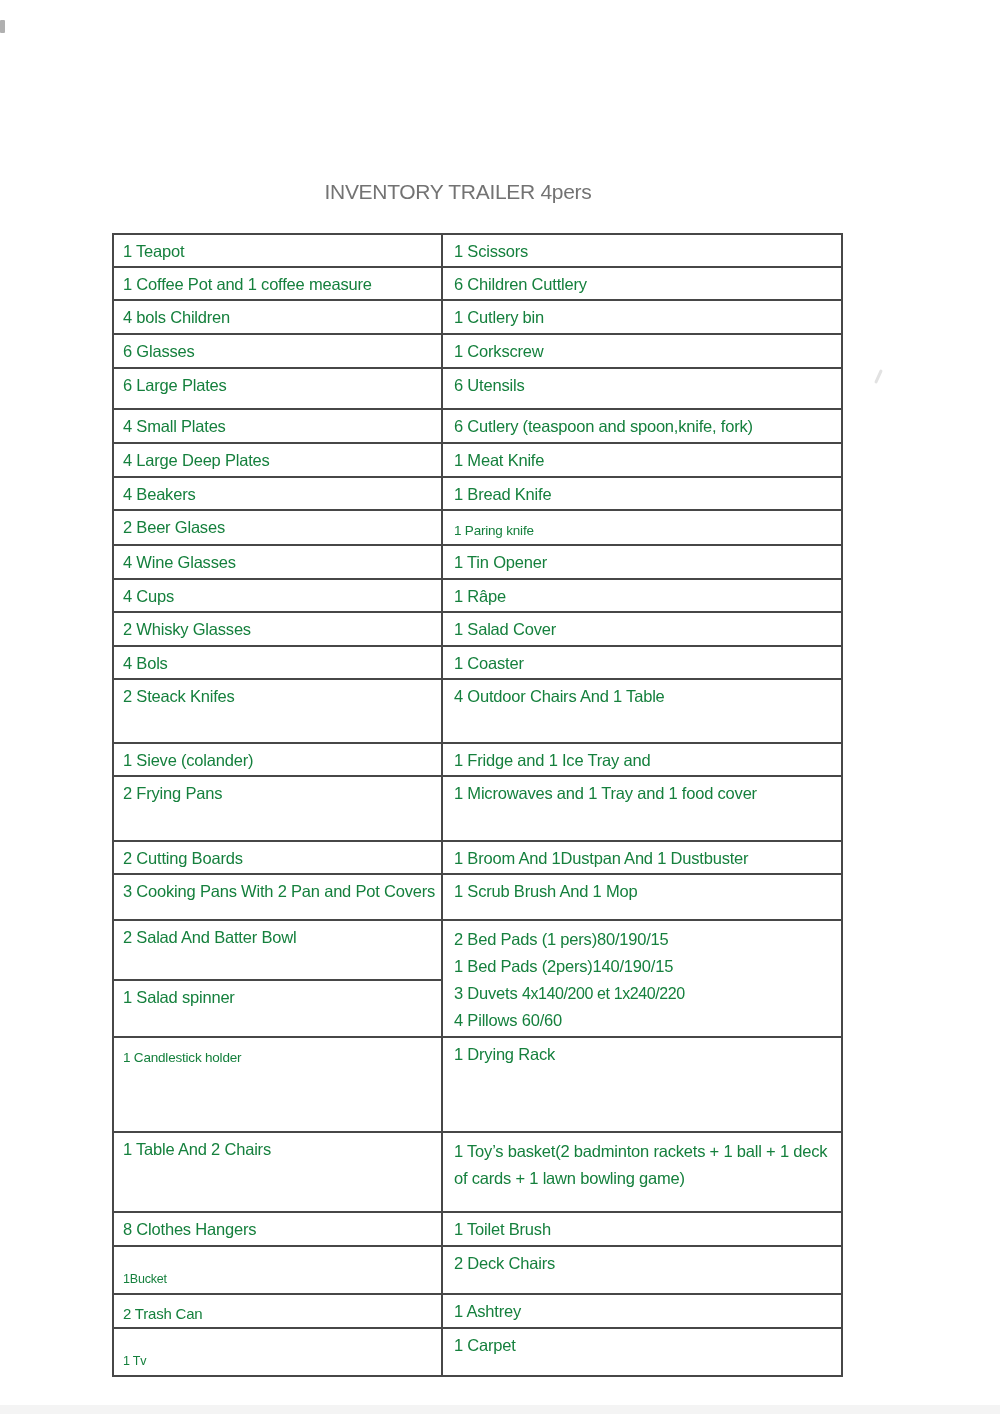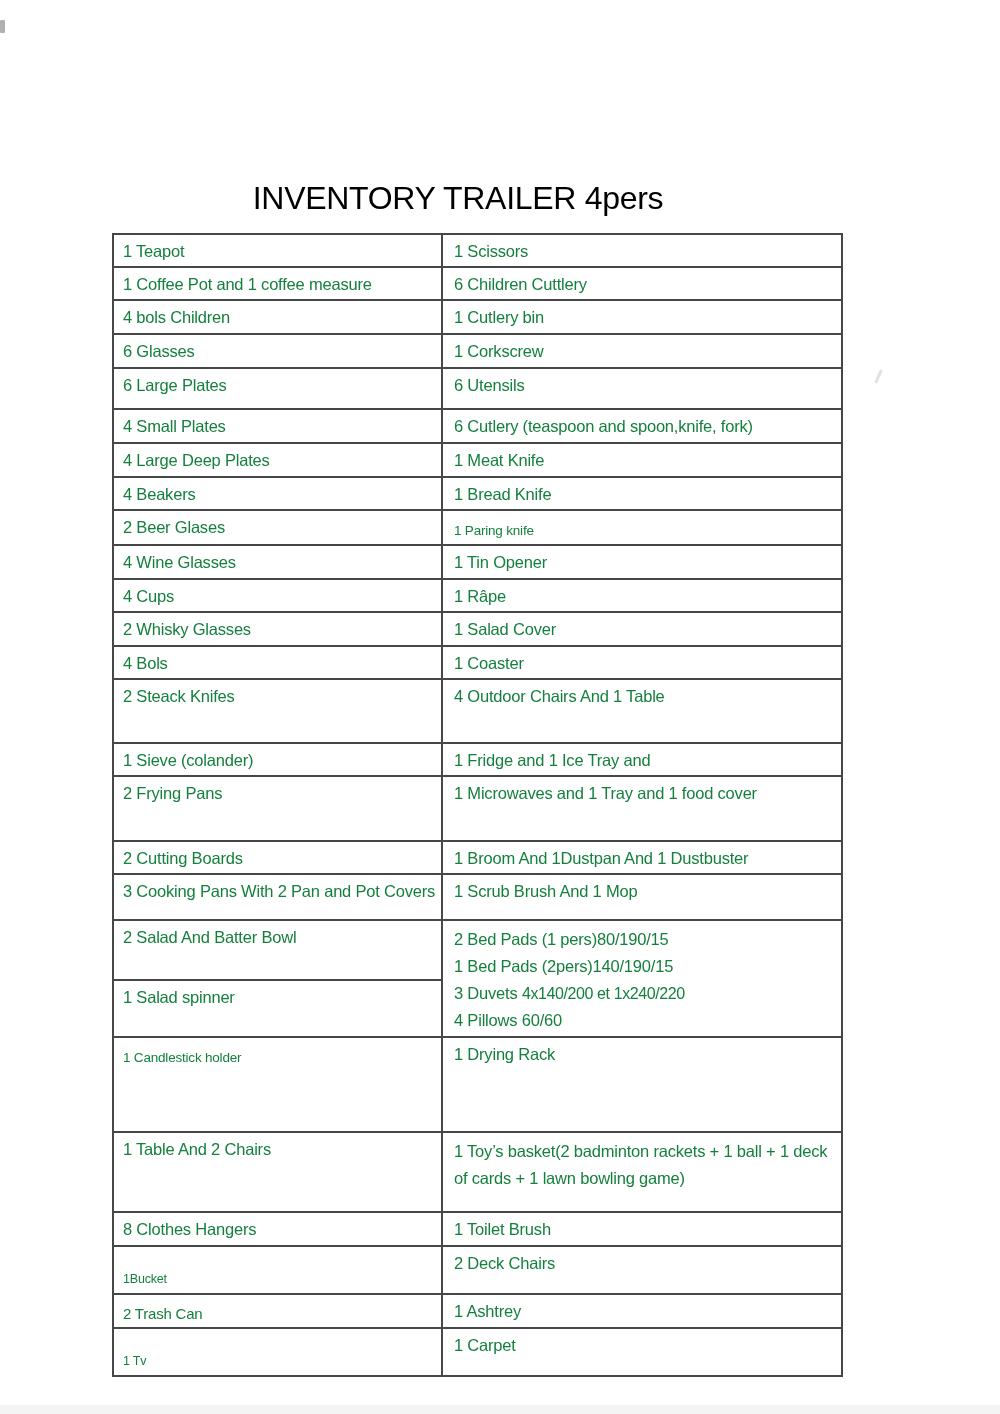--- a/index.html
+++ b/index.html
@@ -12,24 +12,24 @@
     font-family: "Liberation Sans", "DejaVu Sans", sans-serif;
     color: #222222;
     overflow: hidden;
   }
   .doc-title {
     position: absolute;
     left: 94px;
     top: 180px;
     width: 728px;
     text-align: center;
-    font-size: 32px;
+    font-size: 21px;
     font-weight: 400;
     letter-spacing: -0.3px;
-    color: #000000;
+    color: #737373;
   }
   table.inv {
     position: absolute;
     left: 112px;
     top: 233px;
     width: 729px;
     table-layout: fixed;
     border-collapse: collapse;
   }
   table.inv td {

